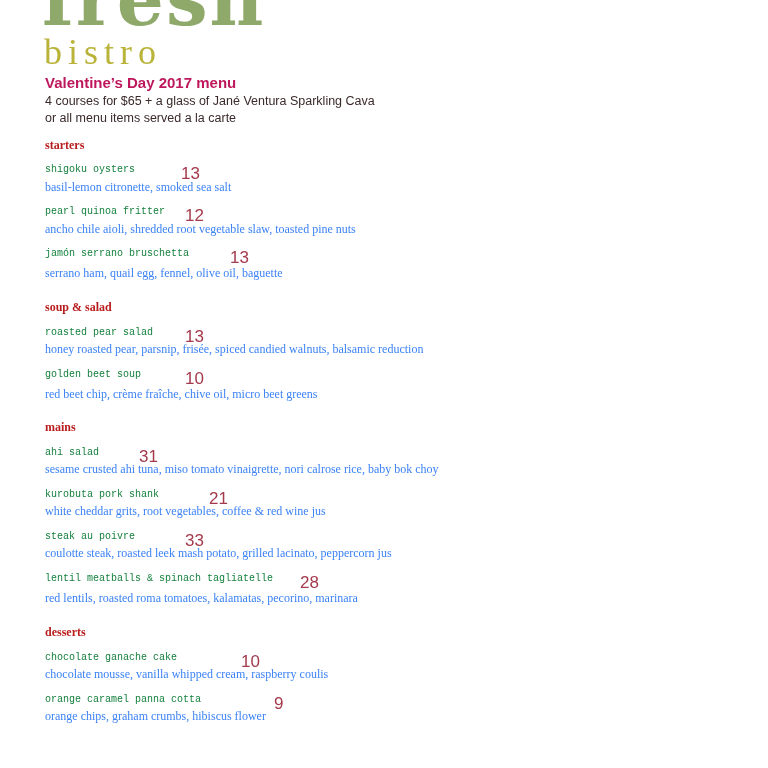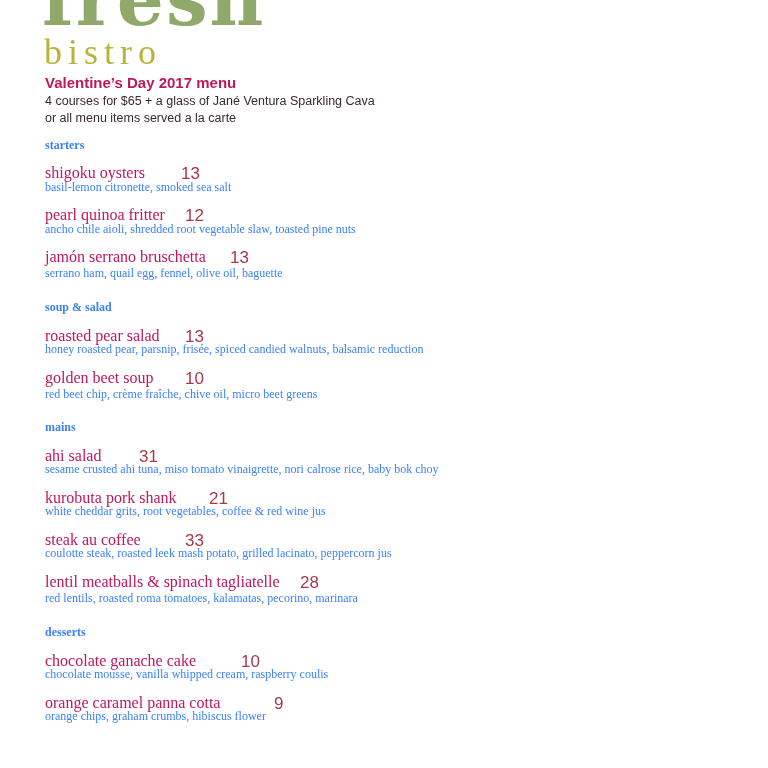--- a/index.html
+++ b/index.html
@@ -20,25 +20,25 @@
       position: absolute; left: 45px; top: 75px;
       font-family: "Liberation Sans", sans-serif; font-size: 15px; font-weight: bold;
       color: #be185d; line-height: 1;
     }
     .subline {
       position: absolute; left: 45px;
       font-family: "Liberation Sans", sans-serif; font-size: 12.5px; color: #3b2a2a; line-height: 1; text-align: center;
     }
     .section {
       position: absolute; left: 45px;
-      font-family: "Liberation Serif", serif; font-size: 12px; font-weight: bold; color: #3b82f6; line-height: 1;
+      font-family: "Liberation Serif", serif; font-size: 12px; font-weight: bold; color: #b91c1c; line-height: 1;
     }
     .item-name {
       position: absolute; left: 45px;
-      font-family: Liberation Serif, serif; font-size: 16px; color: #be185d; line-height: 1;
+      font-family: Liberation Mono, monospace; font-size: 10px; color: #15803d; line-height: 1;
       white-space: nowrap;
     }
     .item-price {
       position: absolute;
       font-family: "Liberation Sans", sans-serif; font-size: 17px; color: #a43a4c; line-height: 1;
     }
     .item-desc {
       position: absolute; left: 45px;
       font-family: "Liberation Serif", serif; font-size: 12px; color: #3b82f6; line-height: 1; white-space: nowrap;
     }
@@ -79,21 +79,21 @@
 
 <div class="section" style="top:421px">mains</div>
 <div class="item-name" style="top:448px">ahi salad</div>
 <div class="item-price" style="top:448px;left:139px">31</div>
 <div class="item-desc" style="top:463px">sesame crusted ahi tuna, miso tomato vinaigrette, nori calrose rice, baby bok choy</div>
 
 <div class="item-name" style="top:490px">kurobuta pork shank</div>
 <div class="item-price" style="top:490px;left:209px">21</div>
 <div class="item-desc" style="top:505px">white cheddar grits, root vegetables, coffee &amp; red wine jus</div>
 
-<div class="item-name" style="top:532px">steak au coffee</div>
+<div class="item-name" style="top:532px">steak au poivre</div>
 <div class="item-price" style="top:532px;left:185px">33</div>
 <div class="item-desc" style="top:547px">coulotte steak, roasted leek mash potato, grilled lacinato, peppercorn jus</div>
 
 <div class="item-name" style="top:574px">lentil meatballs &amp; spinach tagliatelle</div>
 <div class="item-price" style="top:574px;left:300px">28</div>
 <div class="item-desc" style="top:592px">red lentils, roasted roma tomatoes, kalamatas, pecorino, marinara</div>
 
 <div class="section" style="top:626px">desserts</div>
 <div class="item-name" style="top:653px">chocolate ganache cake</div>
 <div class="item-price" style="top:653px;left:241px">10</div>

